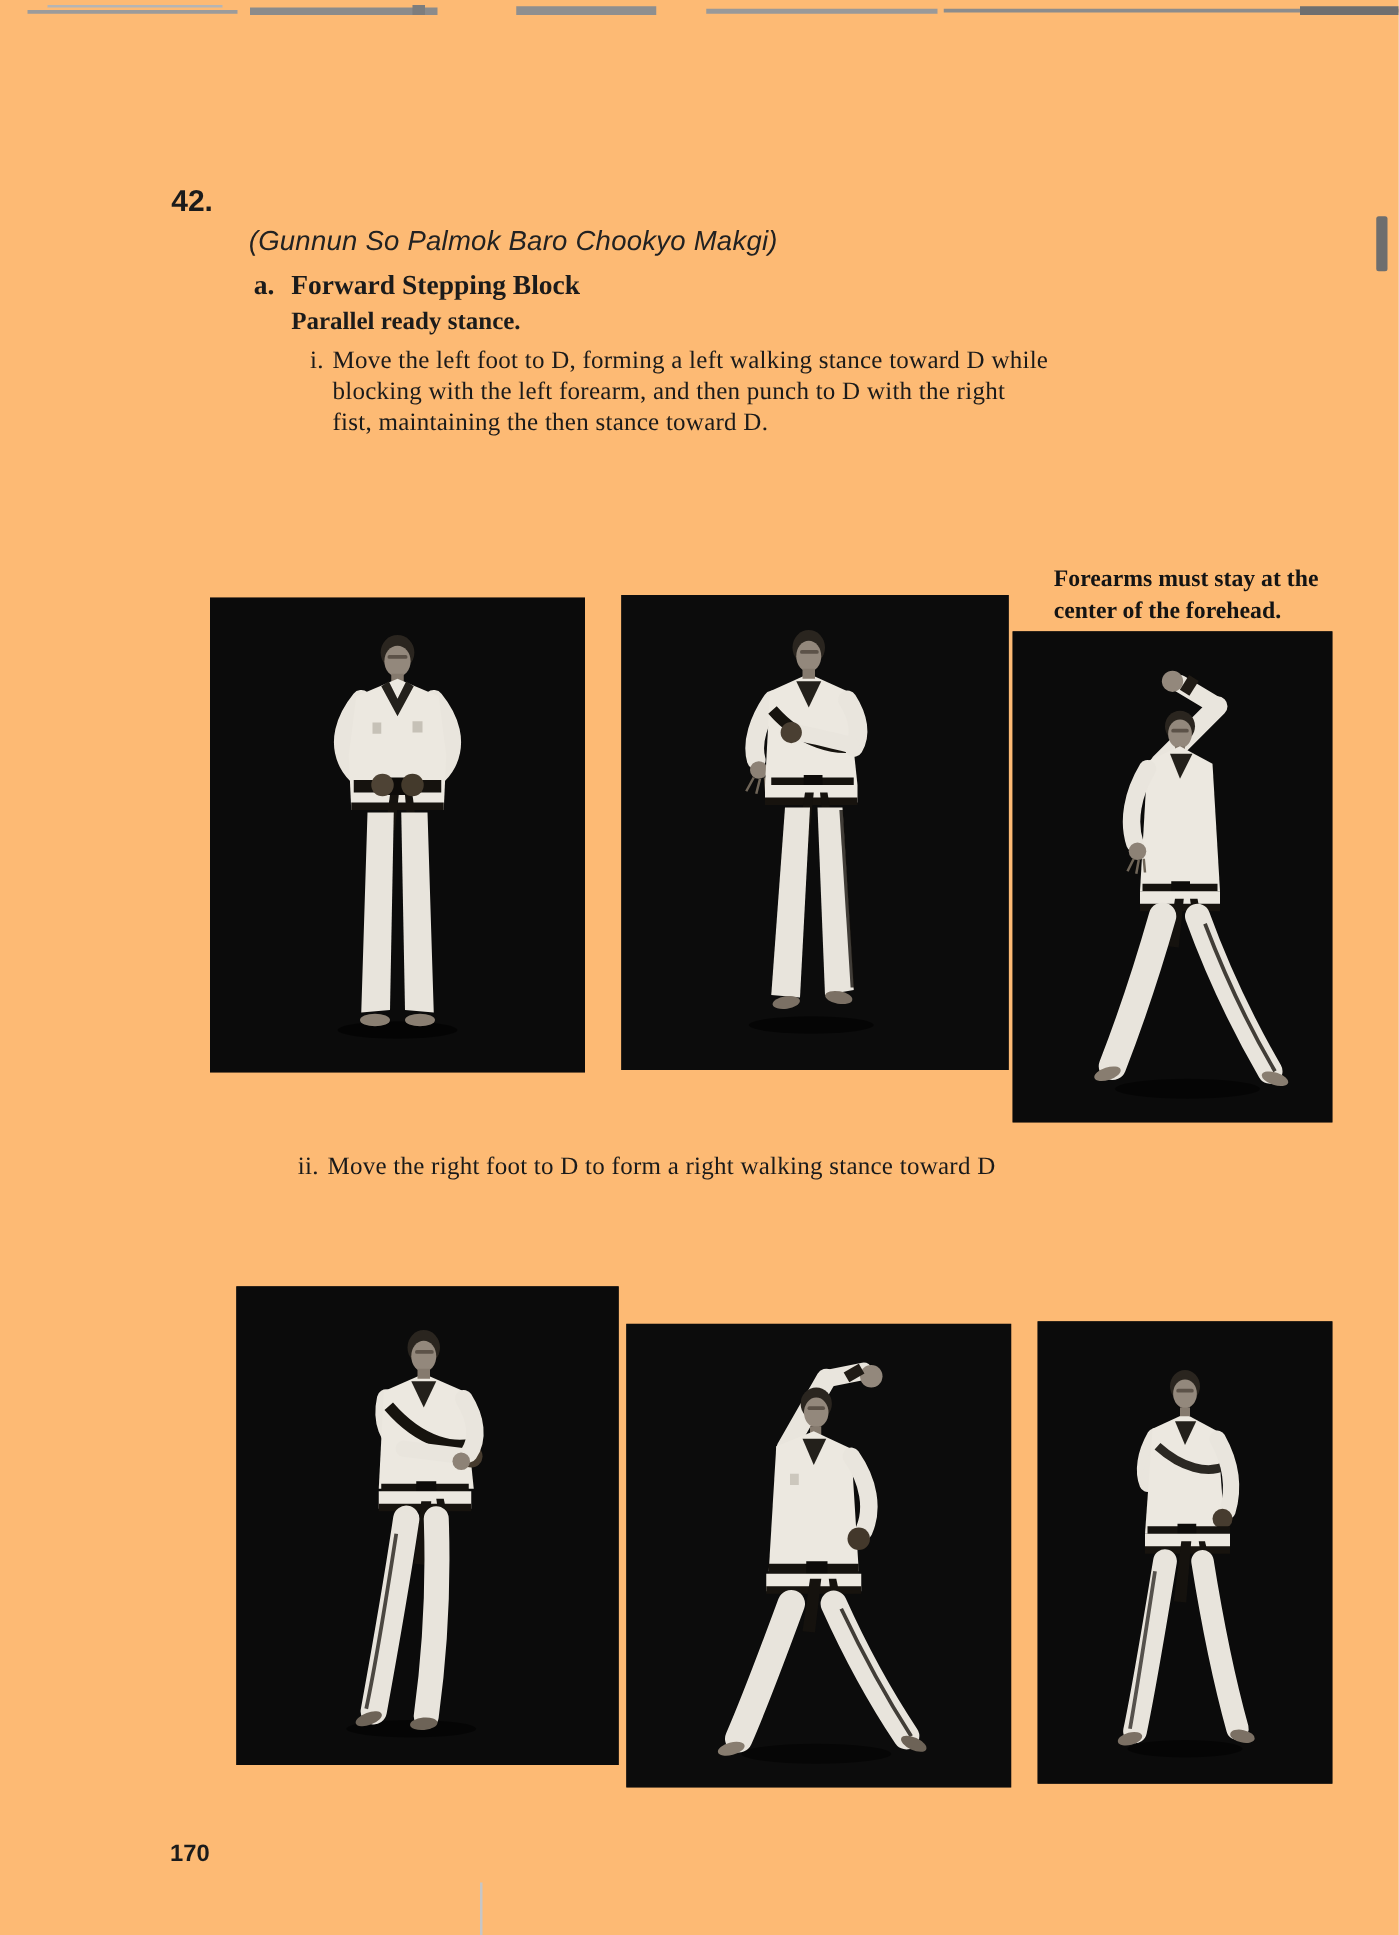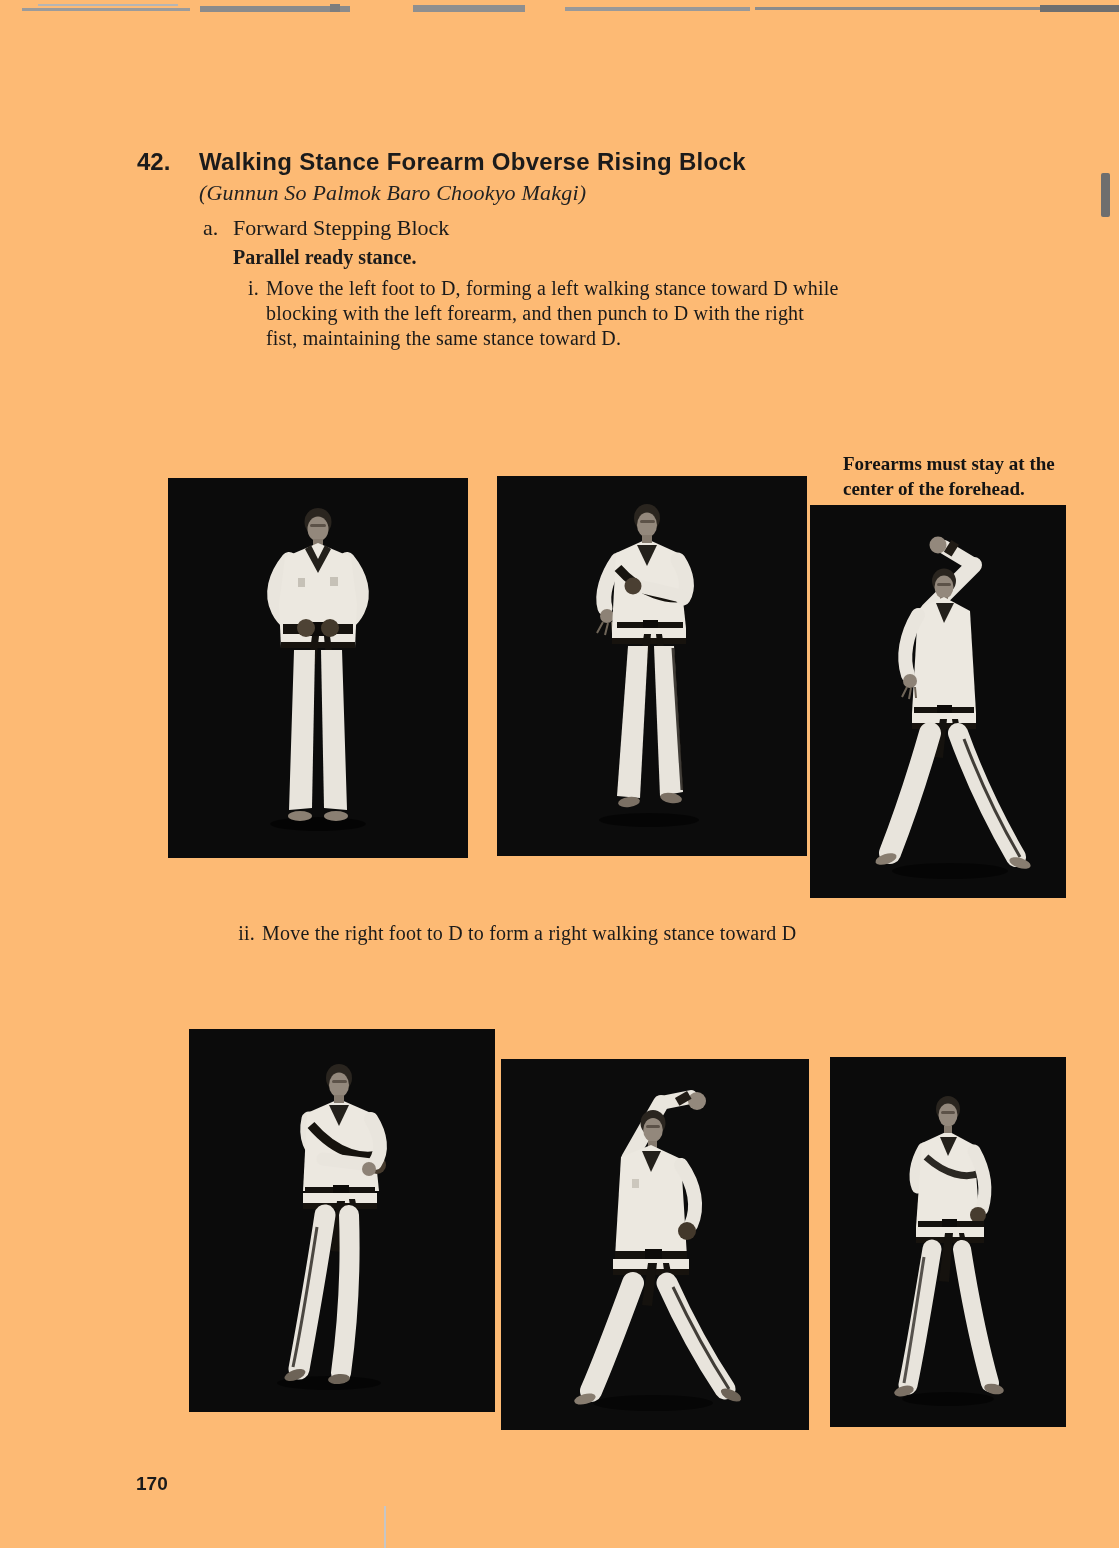--- a/index.html
+++ b/index.html
@@ -29,24 +29,24 @@
     position:absolute;left:137px;top:148px;
     font-family:"Liberation Sans",sans-serif;font-weight:bold;font-size:24px;
   }
   .h-title{
     position:absolute;left:199px;top:148px;
     font-family:"Liberation Sans",sans-serif;font-weight:bold;font-size:24px;
     letter-spacing:0.3px;white-space:nowrap;
   }
   .h-sub{
     position:absolute;left:199px;top:180px;
-    font-family:Liberation Serif, serif;font-style:italic;font-size:22px;
+    font-family:Liberation Sans, sans-serif;font-style:italic;font-size:22px;
     letter-spacing:0.2px;white-space:nowrap;color:#222;
   }
-  .sec-a{position:absolute;left:203px;top:215px;font-weight:normal;font-size:22px;white-space:nowrap;}
+  .sec-a{position:absolute;left:203px;top:215px;font-weight:bold;font-size:22px;white-space:nowrap;}
   .sec-a .lbl{display:inline-block;width:30px;}
   .sec-ready{position:absolute;left:233px;top:246px;font-weight:bold;font-size:20px;white-space:nowrap;}
 
   
   .step{position:absolute;font-size:20px;line-height:25px;letter-spacing:0.2px;color:#1a1a1a;}
   .step .roman{position:absolute;right:100%;padding-right:7px;white-space:nowrap;}
   .step span.line{display:block;white-space:nowrap;}
   .step-i{left:266px;top:276px;width:710px;}
   .step-ii{left:262px;top:920px;width:710px;line-height:27px;}
 
@@ -81,31 +81,30 @@
   <div class="artifact a-line3"></div>
   <div class="artifact a-dot1"></div>
   <div class="artifact a-line4"></div>
   <div class="artifact a-line5"></div>
   <div class="artifact a-line6"></div>
   <div class="artifact a-line7"></div>
   <div class="artifact a-rdash"></div>
   <div class="artifact a-bline"></div>
 
   <div class="h-num">42.</div>
-  <h1 class="h-title" style="margin:0;font-size:24px;">Walking Stance Forearm Obverse Rising Block</h1>
   <div class="h-sub">(Gunnun So Palmok Baro Chookyo Makgi)</div>
 
   <div class="sec-a"><span class="lbl">a.</span><span>Forward Stepping Block</span></div>
   <div class="sec-ready">Parallel ready stance.</div>
 
   <div class="step step-i">
     <span class="roman">i.</span>
     <span class="line">Move the left foot to D, forming a left walking stance toward D while</span>
     <span class="line">blocking with the left forearm, and then punch to D with the right</span>
-    <span class="line">fist, maintaining the same stance toward D.</span>
+    <span class="line">fist, maintaining the then stance toward D.</span>
   </div>
 
   <div class="caption cap-forearms">
     <span class="line" style="display:block">Forearms must stay at the</span>
     <span class="line" style="display:block">center of the forehead.</span>
   </div>
 
   <figure class="photo ph1" style="margin:0">
     <svg viewBox="0 0 300 380">
       <rect width="300" height="380" fill="#0b0b0b"></rect>

